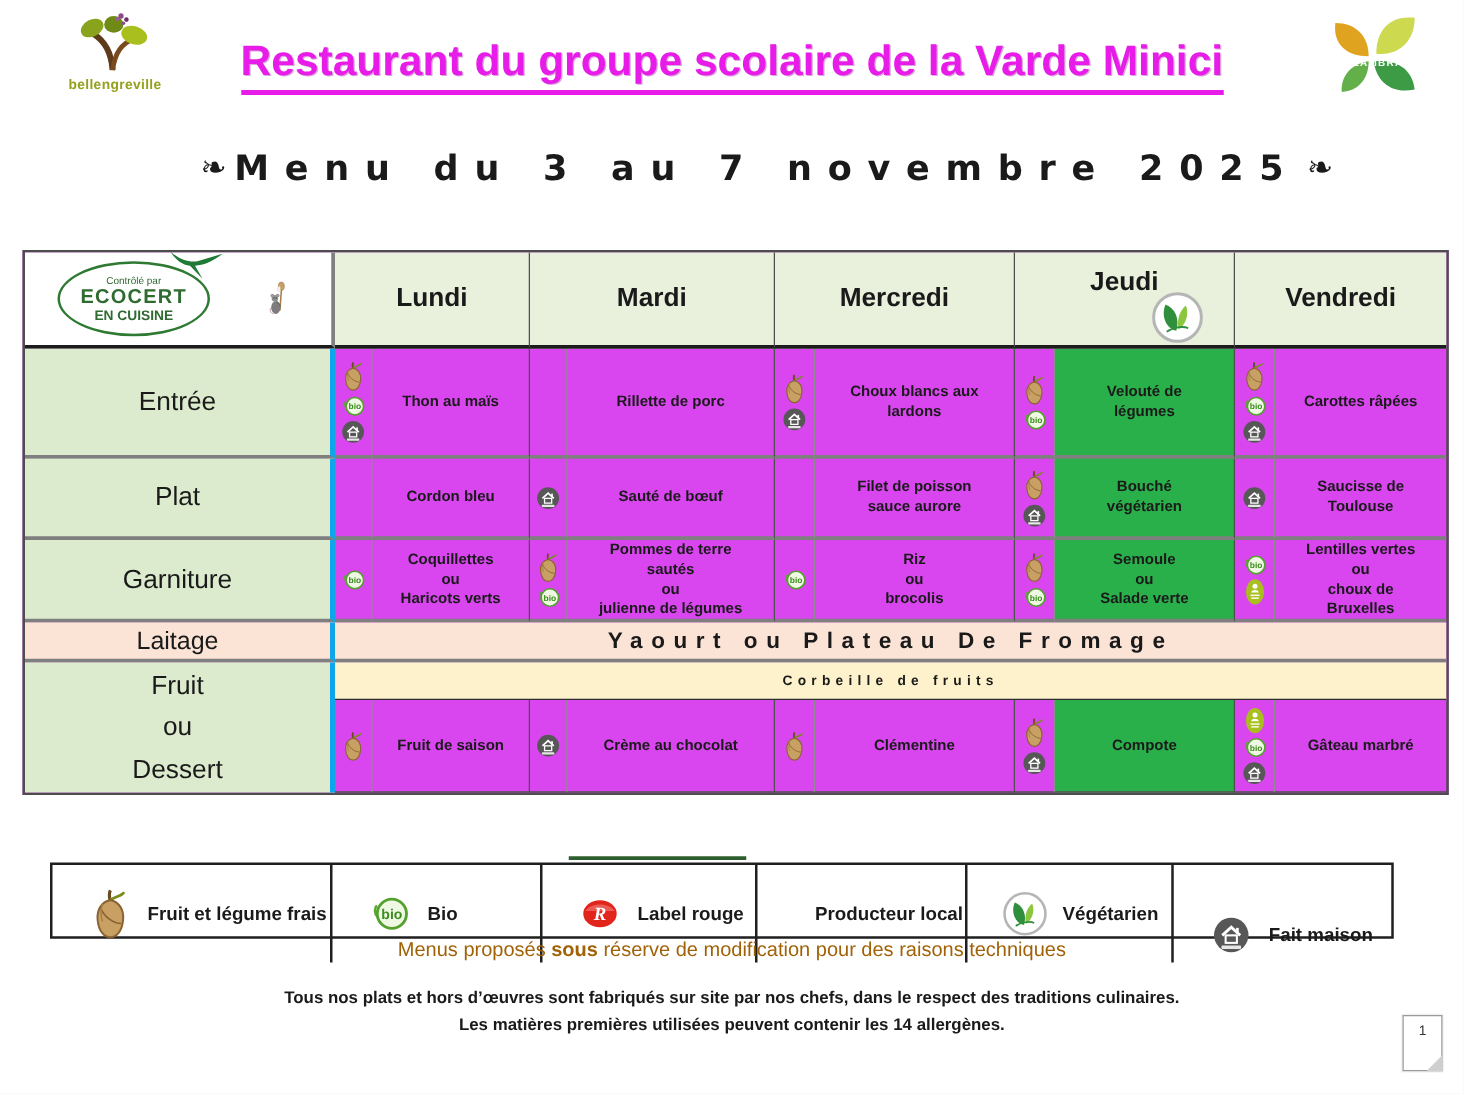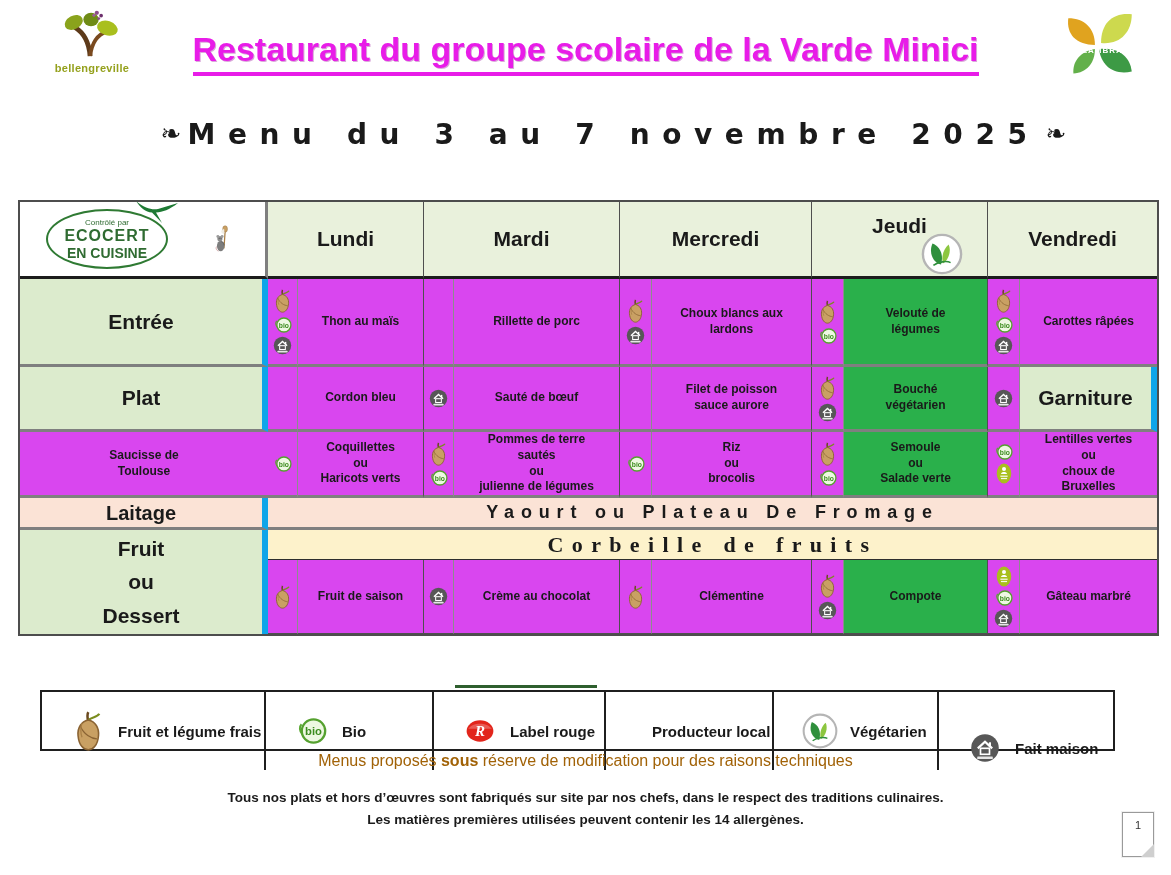--- a/index.html
+++ b/index.html
@@ -31,53 +31,53 @@
     grid-template-rows:77px 88px 65px 66px 32px 30px 74px;
     border:2px solid #4d4d4d;background:#d946ef;box-sizing:content-box;}
   .c{box-sizing:border-box;border-right:1px solid #4f4f4f;border-bottom:1px solid #4f4f4f;
      display:flex;align-items:center;justify-content:center;text-align:center;overflow:hidden;}
   .sp2{grid-column:span 2;}
   .span10{grid-column:span 10;}
   .r0{border-bottom:3px solid #1c1c1c;}
   .r1,.r2,.r3,.r4{border-bottom:3px solid #7f7f7f;}
   .r5{border-bottom:1px solid #2e2e2e;}
   .lastcol{border-right:none;}
-  .lab{background:var(--labbg,#dcebcd);font-size:21px;font-weight:bold;
-       border-right:6px solid #0ea5e9;white-space:pre-line;line-height:1.6;}
+  .lab{background:var(--labbg,#dcebcd);font-size:21px;font-weight:normal;
+       border-right:4px solid #0ea5e9;white-space:pre-line;line-height:1.6;}
   .corner{background:#fff;border-right:3px solid #7f7f7f;justify-content:flex-start;
           padding-left:26px;gap:46px;}
   .day{background:var(--daybg,#e9f1dc);font-size:21px;font-weight:bold;position:relative;}
   .jeudi{align-items:flex-start;padding-top:12px;}
   .veg{position:absolute;right:24px;bottom:1px;width:42px;height:42px;display:block;}
   .veg svg{width:100%;height:100%;}
   .ic{flex-direction:column;gap:2px;border-right:1px solid #8c8c8c;padding:2px 0;}
   .tc{font-size:12px;font-weight:bold;white-space:pre-line;line-height:1.3;padding:2px 3px;}
   .hl{background:var(--hl,#2ab04b);}
   .laitage{background:var(--laitbg,#fbe3d6);font-size:20px;}
   .laitage-band{background:var(--laitbg,#fbe3d6);font-size:18px;font-weight:bold;
     letter-spacing:.38em;white-space:nowrap;}
-  .corbeille{background:var(--corbbg,#fdf2cb);font-size:22px;font-weight:bold;
-    letter-spacing:.38em;white-space:nowrap;font-family:Liberation Serif, serif;}
+  .corbeille{background:var(--corbbg,#fdf2cb);font-size:11px;font-weight:bold;
+    letter-spacing:.38em;white-space:nowrap;}
   .fruitlab{grid-row:span 2;border-bottom:none;}
 
   .mi{display:block;}
   .mi svg{display:block;width:100%;height:100%;}
   .mi-fruit-frais{width:21px;height:26px;}
   .mi-bio{width:18px;height:18px;}
   .mi-fait-maison{width:19px;height:19px;}
   .mi-producteur-local{width:16px;height:21px;}
 
   
   .eco{position:relative;width:126px;}
   .eco-oval{width:118px;height:56px;border:2px solid #2f7a33;border-radius:50%;
     display:flex;flex-direction:column;align-items:center;justify-content:center;
     color:#2f6b31;background:#fff;}
   .eco-top{font-size:8px;}
   .eco-main{font-size:16px;font-weight:bold;letter-spacing:1px;}
-  .eco-bottom{font-size:14px;font-weight:bold;}
+  .eco-bottom{font-size:11px;font-weight:bold;}
   .eco-bird{position:absolute;top:-10px;right:-12px;width:46px;height:26px;display:block;}
   .eco-bird svg{width:100%;height:100%;}
   .rat{display:block;width:46px;height:72px;margin-left:auto;margin-right:34px;}
   .rat svg{width:100%;height:100%;}
 
   
   .legend{position:absolute;left:40px;top:690px;width:1071px;height:57px;display:grid;
     grid-template-columns:224px 168px 172px 168px 165px 174px;
     border:2px solid #1f1f1f;background:#fff;}
   .lcell{box-sizing:border-box;border-right:2px solid #1f1f1f;display:flex;align-items:center;
@@ -334,24 +334,24 @@
         <span class="mi mi-fait-maison">
           <svg viewBox="0 0 20 20">
             <circle cx="10" cy="10" r="9.2" fill="#575757"></circle>
             <path d="M5.2 10.2 L10 5.8 L14.8 10.2" stroke="#ffffff" stroke-width="1.5" fill="none"></path>
             <rect x="12.6" y="6.2" width="1.4" height="3" fill="#ffffff"></rect>
             <rect x="7" y="10.2" width="6" height="4" fill="none" stroke="#ffffff" stroke-width="1.1"></rect>
             <rect x="4.8" y="15.6" width="10.4" height="1.8" rx="0.4" fill="#ffffff" opacity="0.85"></rect>
           </svg>
         </span>
       </div>
-    <div class="c lab r3">Garniture</div>
-
     <div class="c tc r2 lastcol">Saucisse de
 Toulouse</div>
+
+    <div class="c lab r3">Garniture</div>
     <div class="c ic r3">
         <span class="mi mi-bio">
           <svg viewBox="0 0 20 20">
             <path d="M3.5 12 C1.5 10 1.5 7 3 5.5" stroke="#5aa832" stroke-width="1.3" fill="none"></path>
             <circle cx="11" cy="10" r="7.8" fill="#eef8e2" stroke="#55a12f" stroke-width="1.5"></circle>
             <text x="11" y="12.8" text-anchor="middle" font-size="7.5" font-weight="bold" fill="#3c8c1e" font-family="Liberation Sans, sans-serif">bio</text>
           </svg>
         </span>
       </div>
     <div class="c tc r3">Coquillettes

